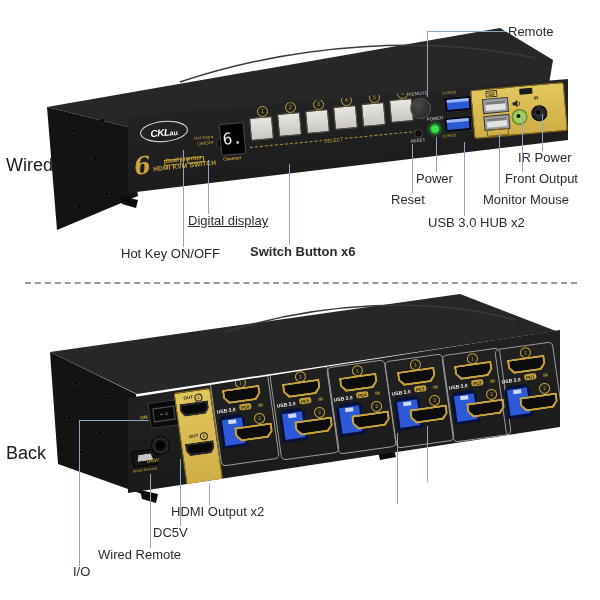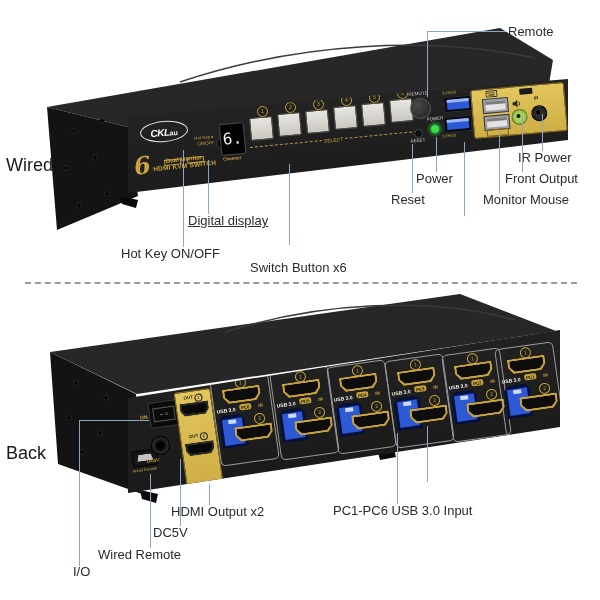--- a/index.html
+++ b/index.html
@@ -316,40 +316,40 @@
   <div class="vline" style="left:542px;top:114px;height:37px;"></div>
   <div class="callout" style="left:518px;top:150px;">IR Power</div>
 
   <div class="vline" style="left:522px;top:117px;height:55px;"></div>
   <div class="callout" style="left:505px;top:171px;">Front Output</div>
 
   <div class="vline" style="left:499px;top:133px;height:60px;"></div>
   <div class="callout" style="left:483px;top:192px;">Monitor Mouse</div>
 
   <div class="vline" style="left:464px;top:142px;height:74px;"></div>
+  <div class="callout" style="left:428px;top:215px;">USB 3.0 HUB x2</div>
 
   <div class="vline" style="left:436px;top:137px;height:35px;"></div>
   <div class="callout" style="left:416px;top:171px;">Power</div>
 
   <div class="vline" style="left:412px;top:144px;height:49px;"></div>
   <div class="callout" style="left:391px;top:192px;">Reset</div>
 
   <div class="vline" style="left:289px;top:164px;height:81px;"></div>
-  <div class="callout" style="left:250px;top:260px;">Switch Button x6</div>
+  <div class="callout" style="left:250px;top:244px;font-weight:bold;">Switch Button x6</div>
 
   <div class="vline" style="left:208px;top:160px;height:54px;"></div>
   <div class="callout" style="left:188px;top:213px;text-decoration:underline;">Digital display</div>
 
   <div class="vline" style="left:183px;top:150px;height:97px;"></div>
   <div class="callout" style="left:121px;top:246px;">Hot Key ON/OFF</div>
 
   <div class="vline" style="left:427px;top:426px;height:56px;"></div>
 
   <div class="vline" style="left:397px;top:433px;height:71px;"></div>
-  <div class="callout" style="left:333px;top:503px;">PC1-PC6 USB 3.0 Input</div>
 
   <div class="vline" style="left:209px;top:484px;height:21px;"></div>
   <div class="callout" style="left:171px;top:504px;">HDMI Output x2</div>
 
   <div class="vline" style="left:180px;top:459px;height:67px;"></div>
   <div class="callout" style="left:153px;top:525px;">DC5V</div>
 
   <div class="vline" style="left:150px;top:474px;height:74px;"></div>
   <div class="callout" style="left:98px;top:547px;">Wired Remote</div>
 

